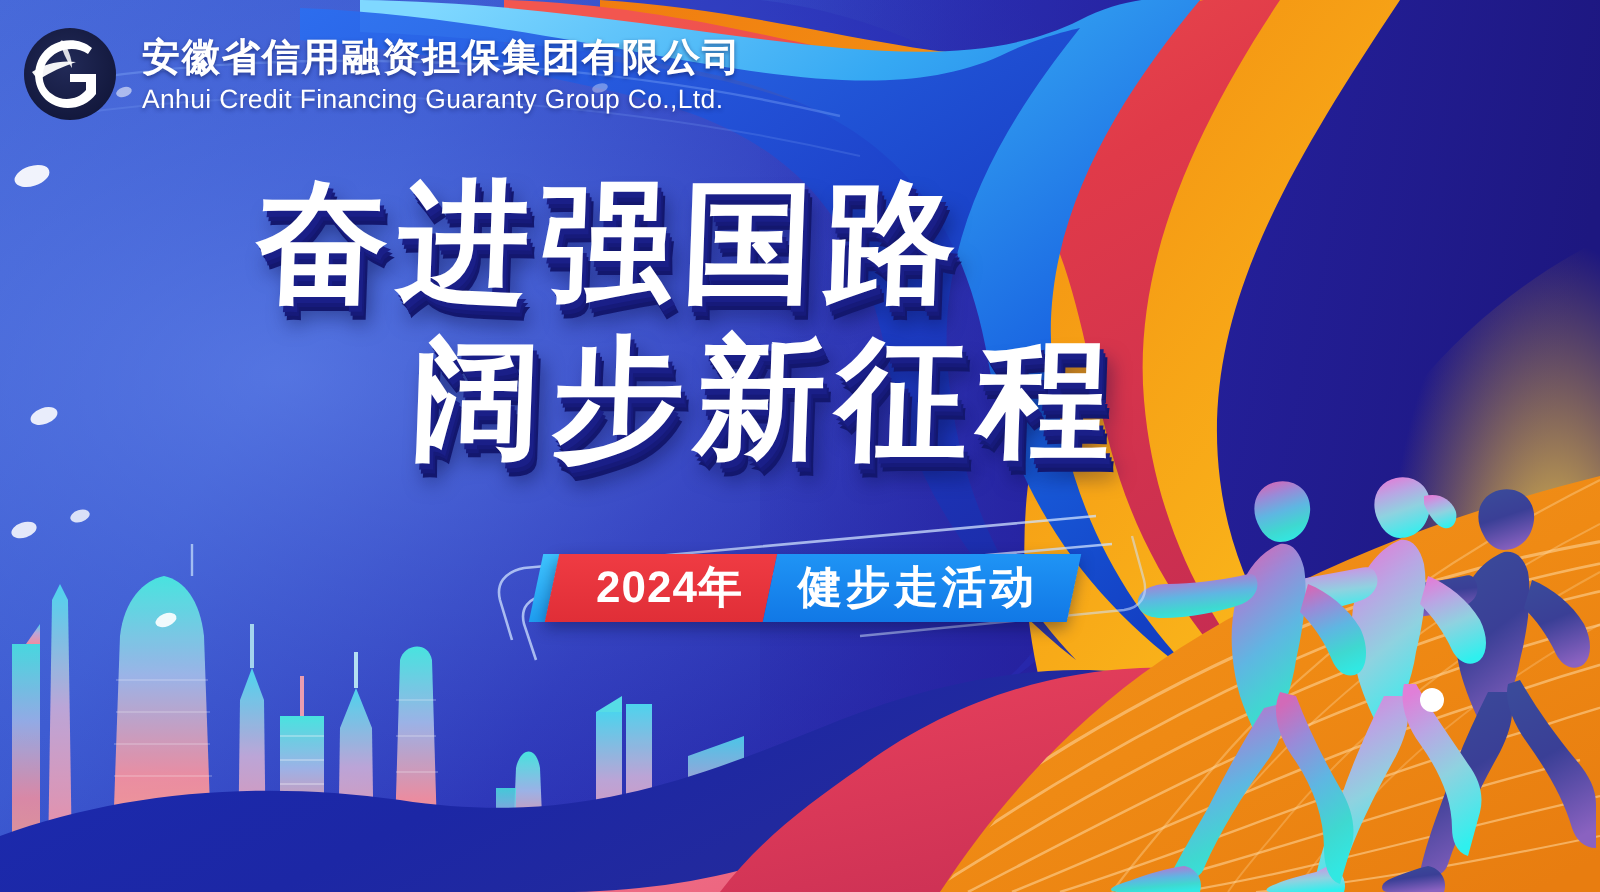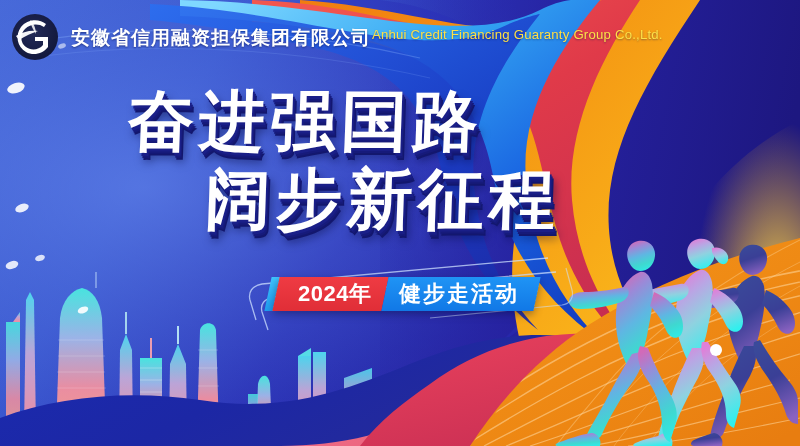--- a/index.html
+++ b/index.html
@@ -26,32 +26,32 @@
     display: flex;
     align-items: center;
     gap: 9px;
     z-index: 40;
   }
   #logo-mark {
     width: 54px; height: 54px;
     flex: 0 0 54px;
     position: relative;
   }
-  #brand-text { display: flex; flex-direction: row; gap: 1px; padding-top: 2px; }
+  #brand-text { display: flex; flex-direction: column; gap: 1px; padding-top: 2px; }
   #brand-cn {
     color: #ffffff;
     font-size: 19px;
     font-weight: bold;
     letter-spacing: 1.0px;
     line-height: 1.12;
     text-shadow: 0 1px 2px rgba(10,20,80,.55);
     white-space: nowrap;
   }
   #brand-en {
-    color: #fde047;
+    color: #ffffff;
     font-size: 13.2px;
     font-weight: normal;
     letter-spacing: .2px;
     line-height: 1.15;
     text-shadow: 0 1px 2px rgba(10,20,80,.45);
     white-space: nowrap;
   }
 
   
   #title-block {

